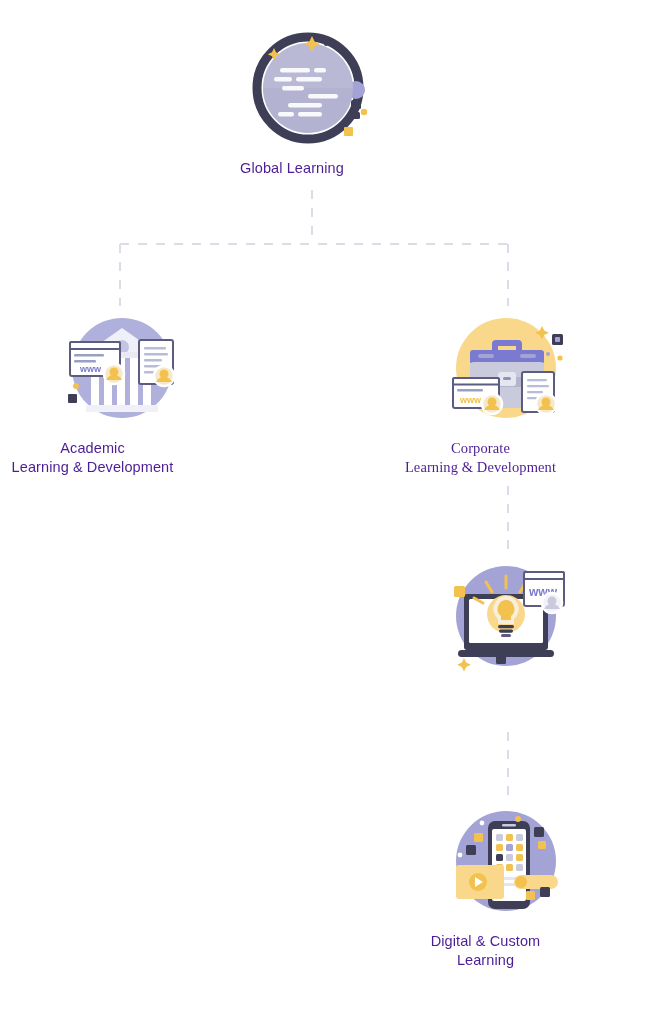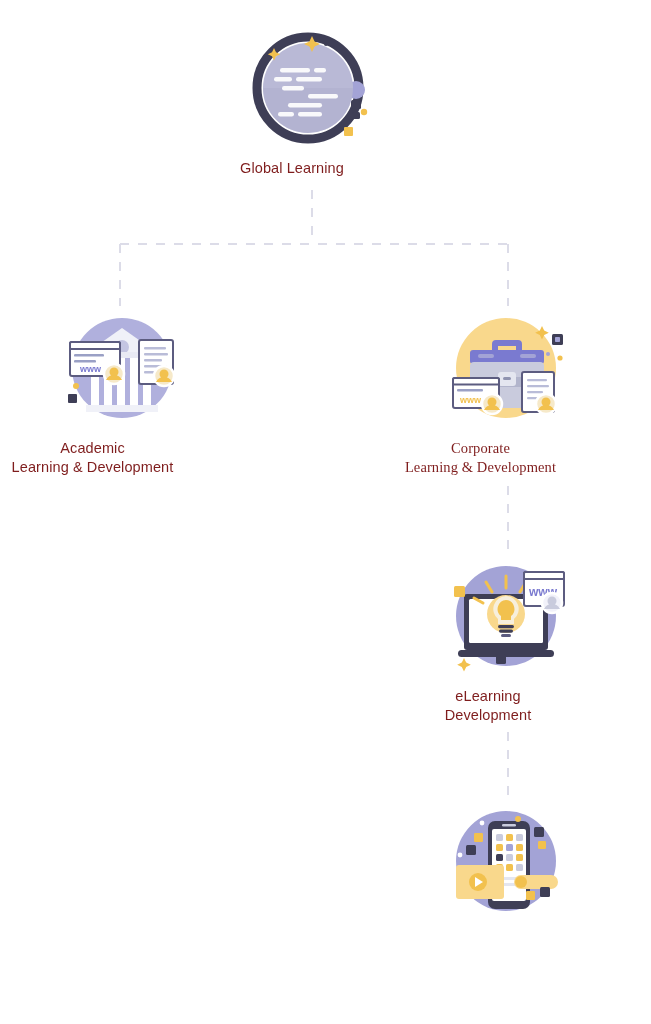--- a/index.html
+++ b/index.html
@@ -28,21 +28,21 @@
   }
   .node-icon {
     width: 120px;
     height: 120px;
     position: relative;
   }
   .node-icon svg { display: block; }
   .node-label {
     margin-top: 9px;
     text-align: center;
-    color: #7f1d1d;
+    color: #4c1d95;
     font-size: 14.5px;
     line-height: 19px;
     letter-spacing: 0.1px;
     white-space: pre-line;
     font-family: "Liberation Sans", sans-serif;
   }
   
   #node-global       { left: 252px; top: 30px;  width: 120px; }
   #node-academic     { left: 60px;  top: 310px; width: 120px; }
   #node-corporate    { left: 448px; top: 310px; width: 120px; }
@@ -242,22 +242,20 @@
         <circle cx="104" cy="43" r="4.5" fill="#c9cbdd"></circle>
         <path d="M96 51 a9 9 0 0 1 16 0 Z" fill="#c9cbdd"></path>
 
         <rect x="6" y="28" width="11" height="11" rx="1.5" fill="#f2c14e"></rect>
         <rect x="48" y="96" width="10" height="10" rx="1.5" fill="#3e3e56"></rect>
         <path d="M16 100 l2.2 4.6 4.6 2.2 -4.6 2.2 -2.2 4.6 -2.2 -4.6 -4.6 -2.2 4.6 -2.2 Z" fill="#f2c14e"></path>
         <circle cx="28" cy="102" r="2.4" fill="#ffffff"></circle>
         <circle cx="112" cy="66" r="2.4" fill="#ffffff"></circle>
       </svg>
     </div>
-    <div class="node-label">eLearning
-Development</div>
   </div>
 
   <div class="node" id="node-digital">
     <div class="node-icon">
       <svg width="120" height="120" viewBox="0 0 120 120">
         <circle cx="58" cy="58" r="50" fill="#a3a3d6"></circle>
 
         <rect x="40" y="18" width="42" height="88" rx="7" fill="#3e3e56"></rect>
         <rect x="44" y="26" width="34" height="72" rx="2" fill="#ffffff"></rect>
         <rect x="54" y="21" width="14" height="2.6" rx="1.3" fill="#c9cbdd"></rect>
@@ -290,15 +288,17 @@
         <rect x="90" y="38" width="8" height="8" rx="1.2" fill="#f2c14e"></rect>
         <rect x="18" y="42" width="10" height="10" rx="1.5" fill="#3e3e56"></rect>
         <rect x="26" y="30" width="9" height="9" rx="1.2" fill="#f2c14e"></rect>
         <rect x="78" y="88" width="9" height="9" rx="1.2" fill="#f2c14e"></rect>
         <rect x="92" y="84" width="10" height="10" rx="1.5" fill="#3e3e56"></rect>
         <circle cx="70" cy="16" r="3" fill="#f2c14e"></circle>
         <circle cx="34" cy="20" r="2.4" fill="#ffffff"></circle>
         <circle cx="12" cy="52" r="2.4" fill="#ffffff"></circle>
       </svg>
     </div>
+    <div class="node-label">Digital &amp; Custom
+Learning</div>
   </div>
 
 </div>
 
 </body></html>

